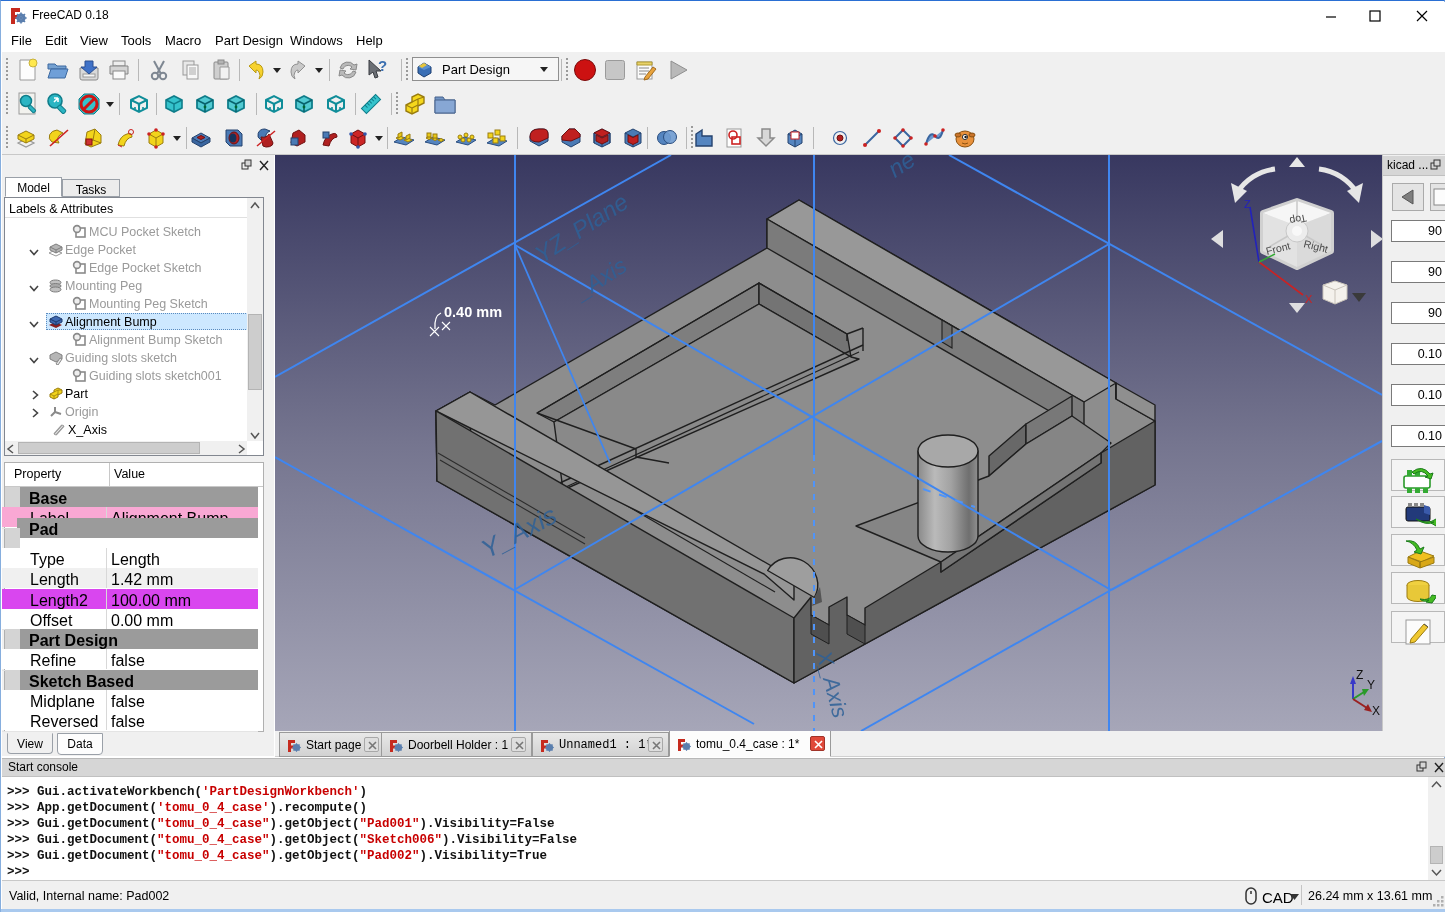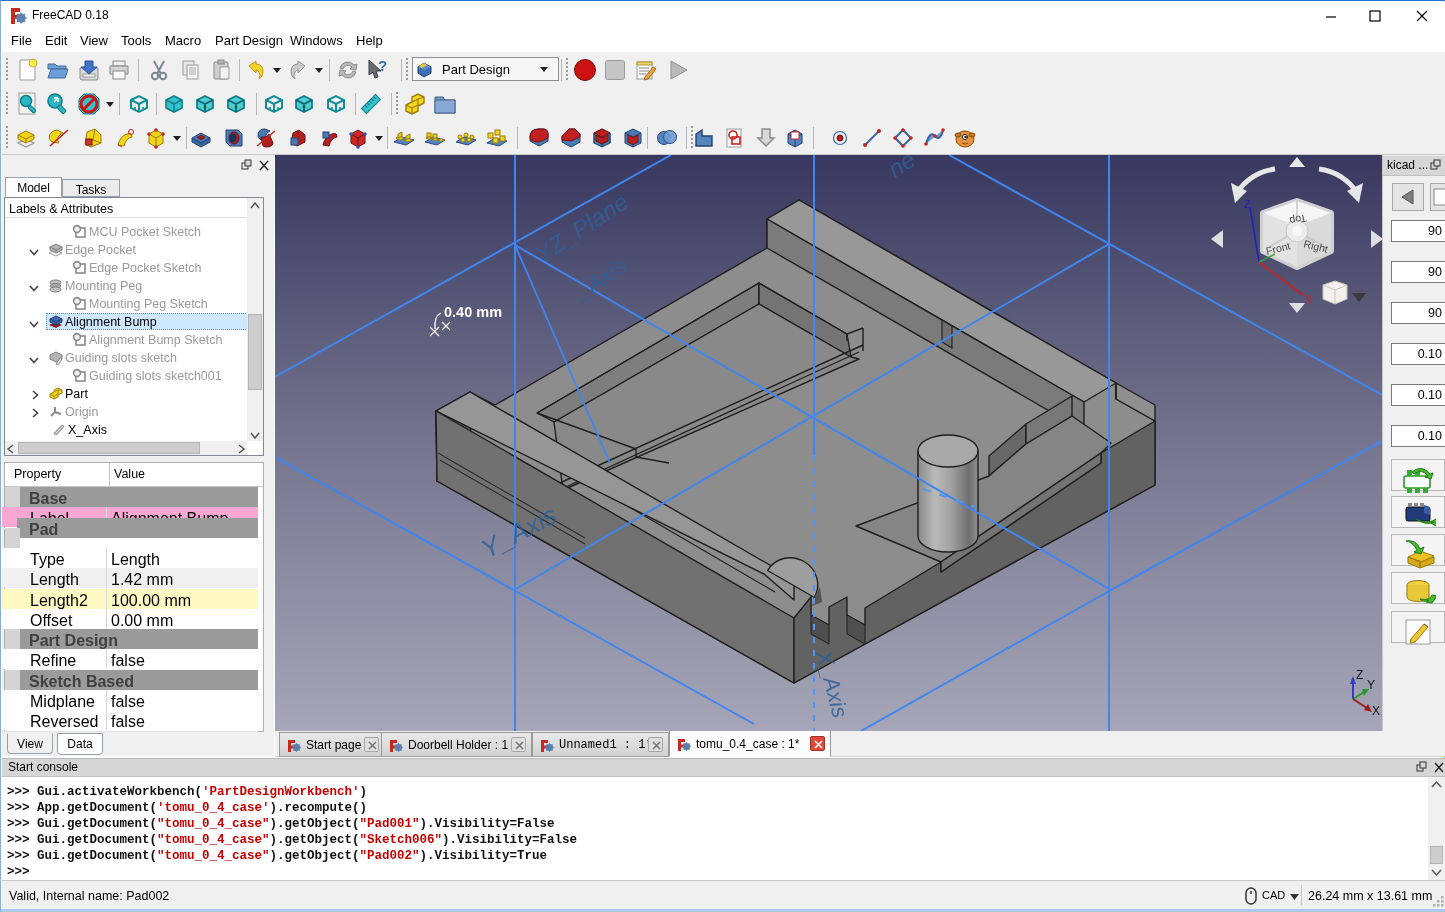--- a/index.html
+++ b/index.html
@@ -417,21 +417,21 @@
 <style>
 #comboview{left:1px;top:154px;width:272px;height:601px;background:#f0f0f0;}
 #cvhead{position:absolute;left:0;top:1px;width:271px;height:19px;background:#d6d6d6;border-bottom:1px solid #bdbdbd;}
 #cvhead span{position:absolute;left:7px;top:3px;font-size:12px;}
 .tab1{position:absolute;font-size:12px;text-align:center;border:1px solid #9aa0a8;box-sizing:border-box;padding-top:3px;}
 #treebox{position:absolute;left:3px;top:196px;width:260px;height:259px;background:#fff;border:1px solid #828790;box-sizing:border-box;}
 .trow{position:absolute;left:0;font-size:12.5px;white-space:nowrap;color:#9a9a9a;}
 .trow.black{color:#000;}
 #proptable{position:absolute;left:3px;top:461px;width:260px;height:270px;background:#fff;border:1px solid #b0b0b0;box-sizing:border-box;font-size:12.5px;}
 .prow{position:absolute;left:1px;width:256px;height:20px;}
-.pgroup{background:#9b9b9b;color:#404040;font-weight:bold;}
+.pgroup{background:#9b9b9b;color:#000000;font-weight:bold;}
 .pname{position:absolute;left:28px;top:3px;color:#000;}
 .pval{position:absolute;left:109px;top:3px;color:#000;}
 .pdiv{position:absolute;left:104px;top:0;width:1px;height:20px;background:#d8d8d8;}
 .prule{position:absolute;left:0;width:256px;height:1px;background:#e4e4e4;}
 .sb{position:absolute;background:#f0f0f0;}
 .sbthumb{position:absolute;background:#cdcdcd;border:1px solid #b4b4b4;box-sizing:border-box;}
 </style>
 <div class="abs" id="comboview"></div>
 <svg class="abs" style="left:238px;top:158px" width="30" height="13" viewBox="0 0 30 13">
  <rect x="3" y="4" width="6" height="6" fill="none" stroke="#333"></rect>
@@ -565,21 +565,21 @@
       <span class="pval">Length</span>
       <span class="pdiv"></span>
     </div>
 <div class="prule" style="top:567px;left:1px;"></div>
 <div class="prow" style="top:567px;background:#f0f0f0">
       <span class="pname">Length</span>
       <span class="pval">1.42 mm</span>
       <span class="pdiv"></span>
     </div>
 <div class="prule" style="top:588px;left:1px;"></div>
-<div class="prow" style="top:588px;background:#fef9c3">
+<div class="prow" style="top:588px;background:#d946ef">
       <span class="pname">Length2</span>
       <span class="pval">100.00 mm</span>
       <span class="pdiv"></span>
     </div>
 <div class="prule" style="top:608px;left:1px;"></div>
 <div class="prow" style="top:608px;background:#fff">
       <span class="pname">Offset</span>
       <span class="pval">0.00 mm</span>
       <span class="pdiv"></span>
     </div>
@@ -807,21 +807,21 @@
 <div class="pyline" style="top:832px">&gt;&gt;&gt; Gui.getDocument(<span class="red">"tomu_0_4_case"</span>).getObject(<span class="red">"Sketch006"</span>).Visibility=False</div>
 <div class="pyline" style="top:848px">&gt;&gt;&gt; Gui.getDocument(<span class="red">"tomu_0_4_case"</span>).getObject(<span class="red">"Pad002"</span>).Visibility=True</div>
 <div class="pyline" style="top:864px">&gt;&gt;&gt; </div>
 
 <div class="abs" id="statusbar"></div>
 <div class="abs" style="left:8px;top:888px;font-size:12.5px">Valid, Internal name: Pad002</div>
 <svg class="abs" style="left:1243px;top:886px" width="14" height="18" viewBox="0 0 14 18">
       <rect x="2" y="1" width="10" height="16" rx="5" fill="none" stroke="#333" stroke-width="1.5"></rect>
       <line x1="7" y1="4" x2="7" y2="7" stroke="#333" stroke-width="1.5"></line>
     </svg>
-<div class="abs" style="left:1261px;top:888px;font-size:11px">CAD</div>
+<div class="abs" style="left:1261px;top:888px;font-size:15px">CAD</div>
 <svg class="abs" style="left:1288px;top:892px" width="12" height="8">
       <path d="M1 1 L10 1 L5.5 7 Z" fill="#333"></path>
     </svg>
 <div class="abs" style="left:1300px;top:884px;width:1px;height:20px;background:#c4c4c4"></div>
 <div class="abs" style="left:1307px;top:888px;font-size:12.5px">26.24 mm x 13.61 mm</div>
 <svg class="abs" style="left:1431px;top:894px" width="14" height="14">
       <g fill="#b0b0b0">
         <rect x="9" y="1" width="2.5" height="2.5"></rect>
         <rect x="5" y="5" width="2.5" height="2.5"></rect>
         <rect x="9" y="5" width="2.5" height="2.5"></rect>

